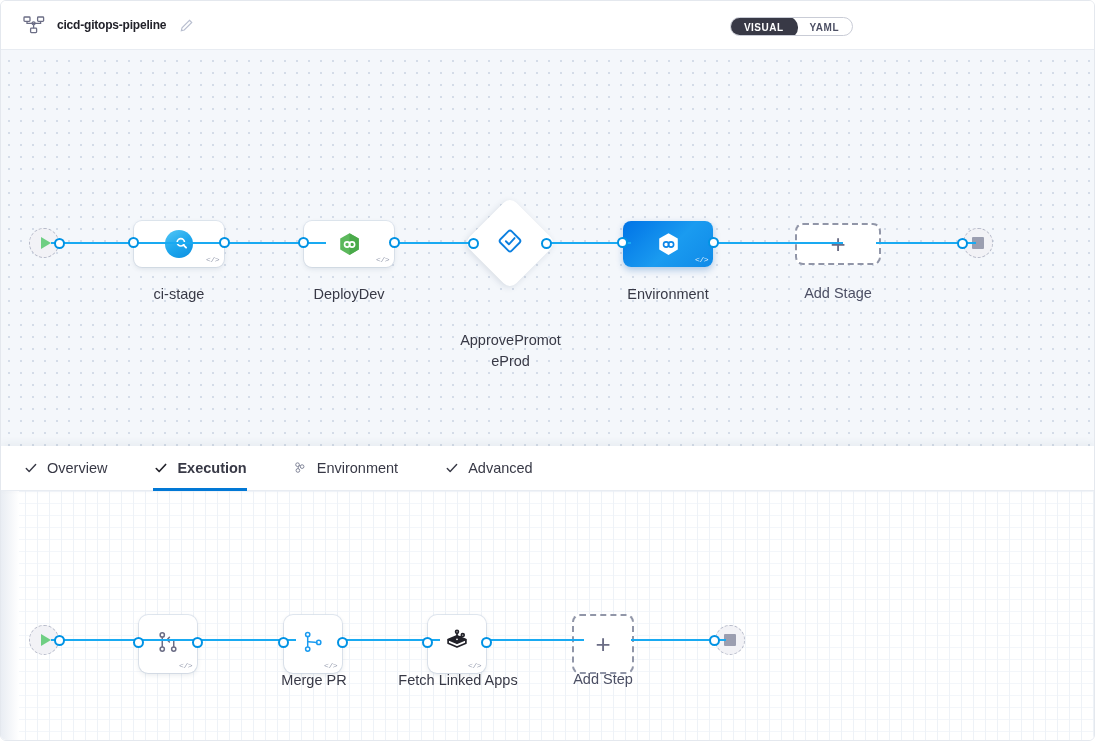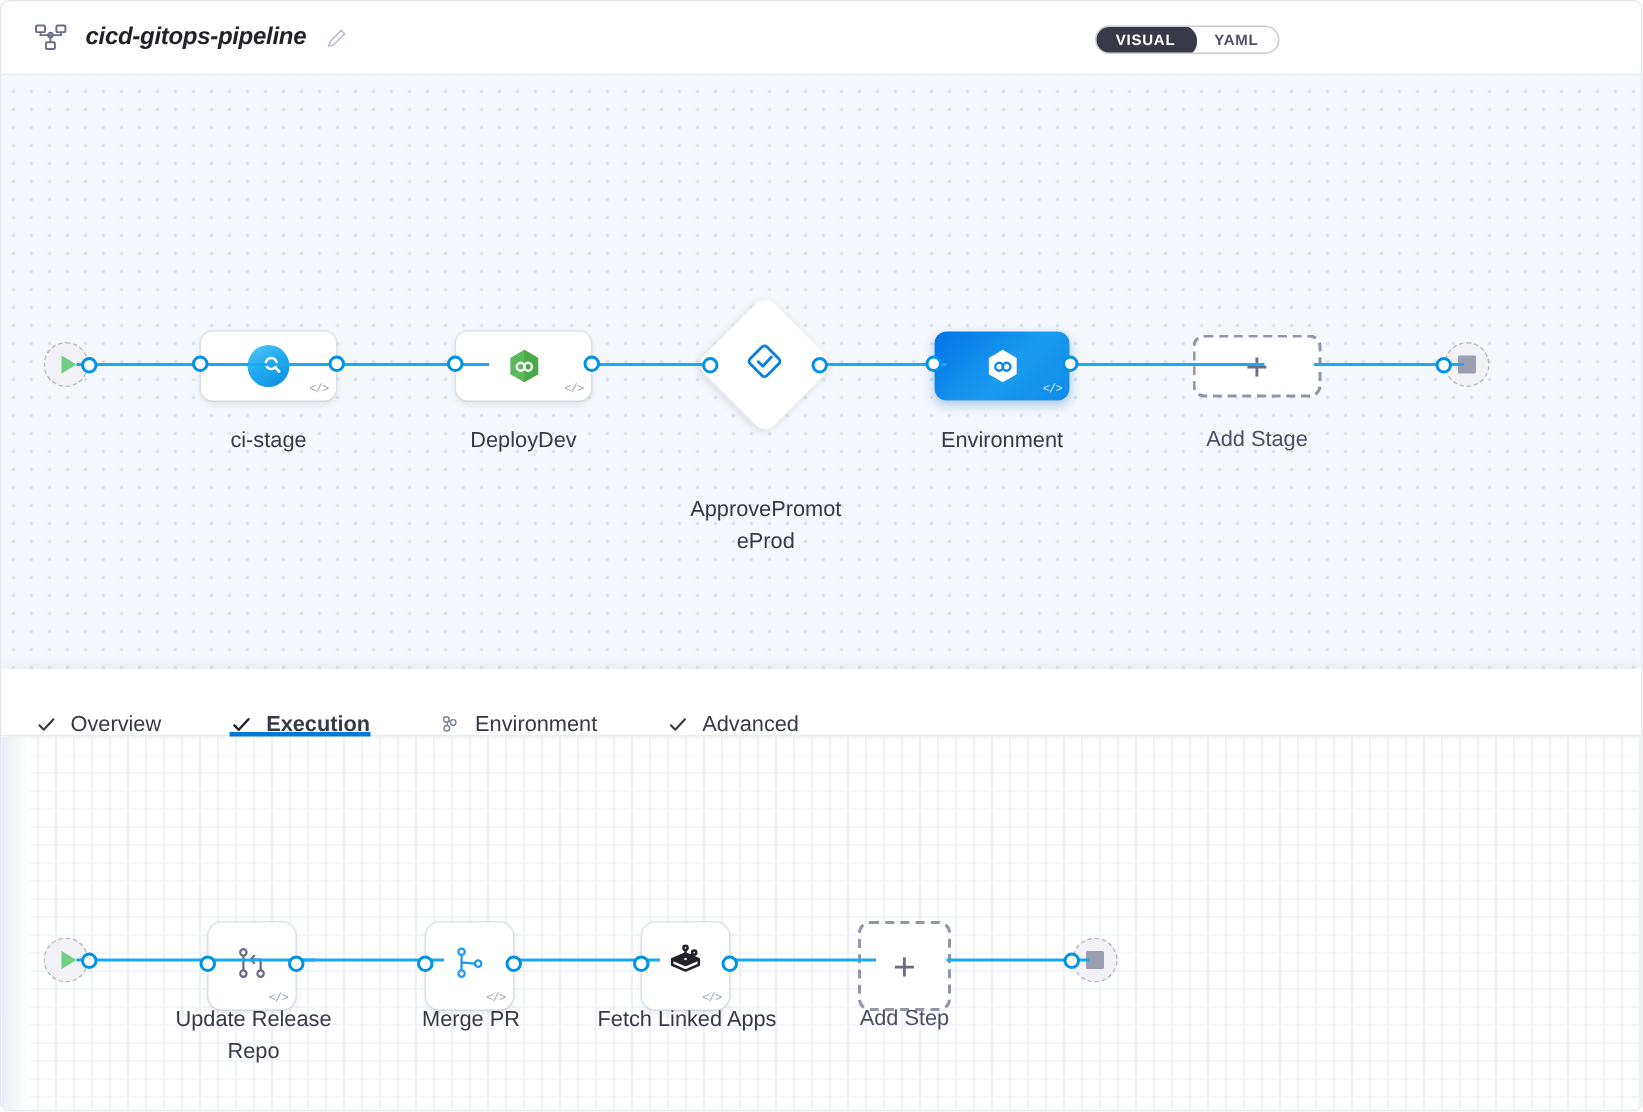--- a/index.html
+++ b/index.html
@@ -28,25 +28,24 @@
     align-items: center;
     padding: 0 16px;
   }
   .hdr-icon {
     width: 24px; height: 24px;
     margin-left: 5px; margin-right: 11px;
     display: flex; align-items: center; justify-content: center;
     color: #6b6d85;
   }
   .hdr-title {
-    font-size: 16px;
+    font-size: 12px;
     font-weight: bold;
     color: #22222a;
     letter-spacing: -0.2px;
-    font-style: italic;
   }
   .hdr-edit {
     margin-left: 12px;
     width: 16px; height: 16px;
     color: #b9bfd0;
     display: flex; align-items: center; justify-content: center;
   }
   .toggle {
     position: absolute;
     right: 241px;
@@ -95,21 +94,21 @@
     background: #ffffff;
     display: flex;
     align-items: center;
     padding-left: 22px;
     border-bottom: 1px solid #e8ecf2;
     box-shadow: 0 -3px 8px rgba(40,60,90,0.06);
     z-index: 5;
   }
   .tab {
     display: flex;
-    align-items: flex-end;
+    align-items: center;
     gap: 9px;
     height: 45px;
     margin-right: 46px;
     font-size: 14.5px;
     color: #383946;
     position: relative;
   }
   .tab.active { font-weight: bold; }
   .tab.active::after {
     content: "";
@@ -441,21 +440,20 @@
             <path d="M10.5 11.4v11.2"></path>
             <path d="M23.5 22.6v-8.2h-7.4" stroke-linecap="round"></path>
             <path d="M18.6 11.6l-2.6 2.8 2.6 2.6" stroke-linecap="round" stroke-linejoin="round"></path>
           </svg>
         </div>
         <span class="codeglyph">&lt;/&gt;</span>
       </div>
       <div class="port" style="left:-6px; top:22px;"></div>
       <div class="port" style="left:53px; top:22px;"></div>
     </div>
-    <div class="caption" style="left:107px; top:179px; width:122px;">Update Release Repo</div>
 
     <div class="node" style="left:283px; top:124px;">
       <div class="card sm">
         <div>
           <svg width="30" height="30" viewBox="0 0 34 34" fill="none" stroke="#1a9bf0" stroke-width="1.7">
             <circle cx="11" cy="8.5" r="2.4"></circle>
             <circle cx="11" cy="25" r="2.4"></circle>
             <circle cx="23.5" cy="17.5" r="2.4"></circle>
             <path d="M11 10.9v11.7"></path>
             <path d="M11.6 16.8c3.8 0 6.6.5 9.6.8" stroke-linecap="round"></path>

